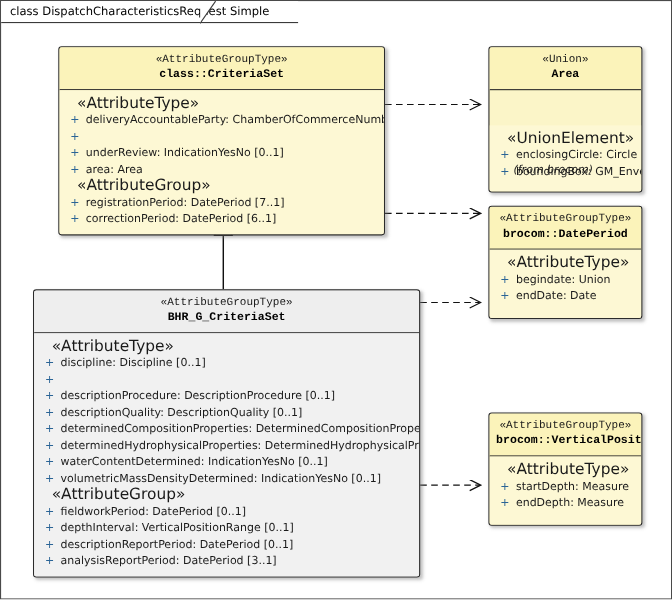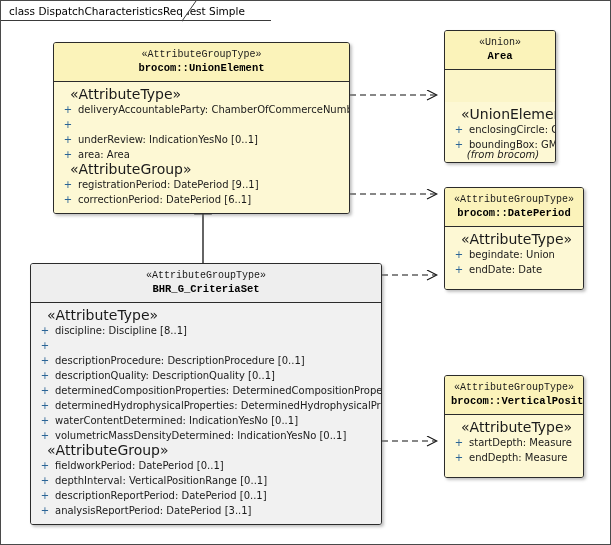--- a/index.html
+++ b/index.html
@@ -172,21 +172,21 @@
 
     <g>
       <line x1="202" y1="262" x2="202" y2="213" stroke="#111111" stroke-width="1.3"></line>
       <path d="M202,196 L210,213 L194,213 Z" fill="#f7deb8" stroke="#111111" stroke-width="1.2"></path>
     </g>
   </svg>
 
   <div class="cls yellow" style="left:52px; top:41px; width:297px;">
     <div class="head">
       <div class="stereo">«AttributeGroupType»</div>
-      <div class="name">brocom::UnionElement</div>
+      <div class="name">class::CriteriaSet</div>
     </div>
     <div class="body">
       <div class="grp">«AttributeType»</div>
       <div class="attr">
         <span class="vis">+</span>
         <span class="sig">deliveryAccountableParty: ChamberOfCommerceNumber [0..1]</span>
       </div>
       <div class="attr">
         <span class="vis">+</span>
       </div>
@@ -194,30 +194,30 @@
         <span class="vis">+</span>
         <span class="sig">underReview: IndicationYesNo [0..1]</span>
       </div>
       <div class="attr">
         <span class="vis">+</span>
         <span class="sig">area: Area</span>
       </div>
       <div class="grp">«AttributeGroup»</div>
       <div class="attr">
         <span class="vis">+</span>
-        <span class="sig">registrationPeriod: DatePeriod [9..1]</span>
+        <span class="sig">registrationPeriod: DatePeriod [7..1]</span>
       </div>
       <div class="attr">
         <span class="vis">+</span>
         <span class="sig">correctionPeriod: DatePeriod [6..1]</span>
       </div>
     </div>
   </div>
 
-  <div class="cls yellow" style="left:443px; top:29px; width:112px;">
+  <div class="cls yellow" style="left:443px; top:41px; width:140px;">
     <div class="head">
       <div class="stereo">«Union»</div>
       <div class="name">Area</div>
     </div>
     <div class="body" style="min-height:60px;margin-top:32px;">
       <div class="grp">«UnionElement»</div>
       <div class="attr">
         <span class="vis">+</span>
         <span class="sig">enclosingCircle: Circle</span>
       </div>
@@ -267,21 +267,21 @@
 
   <div class="cls grey" style="left:29px; top:262px; width:352px;">
     <div class="head">
       <div class="stereo">«AttributeGroupType»</div>
       <div class="name">BHR_G_CriteriaSet</div>
     </div>
     <div class="body" style="min-height:203px;">
       <div class="grp">«AttributeType»</div>
       <div class="attr">
         <span class="vis">+</span>
-        <span class="sig">discipline: Discipline [8..1]</span>
+        <span class="sig">discipline: Discipline [0..1]</span>
       </div>
       <div class="attr">
         <span class="vis">+</span>
       </div>
       <div class="attr">
         <span class="vis">+</span>
         <span class="sig">descriptionProcedure: DescriptionProcedure [0..1]</span>
       </div>
       <div class="attr">
         <span class="vis">+</span>

